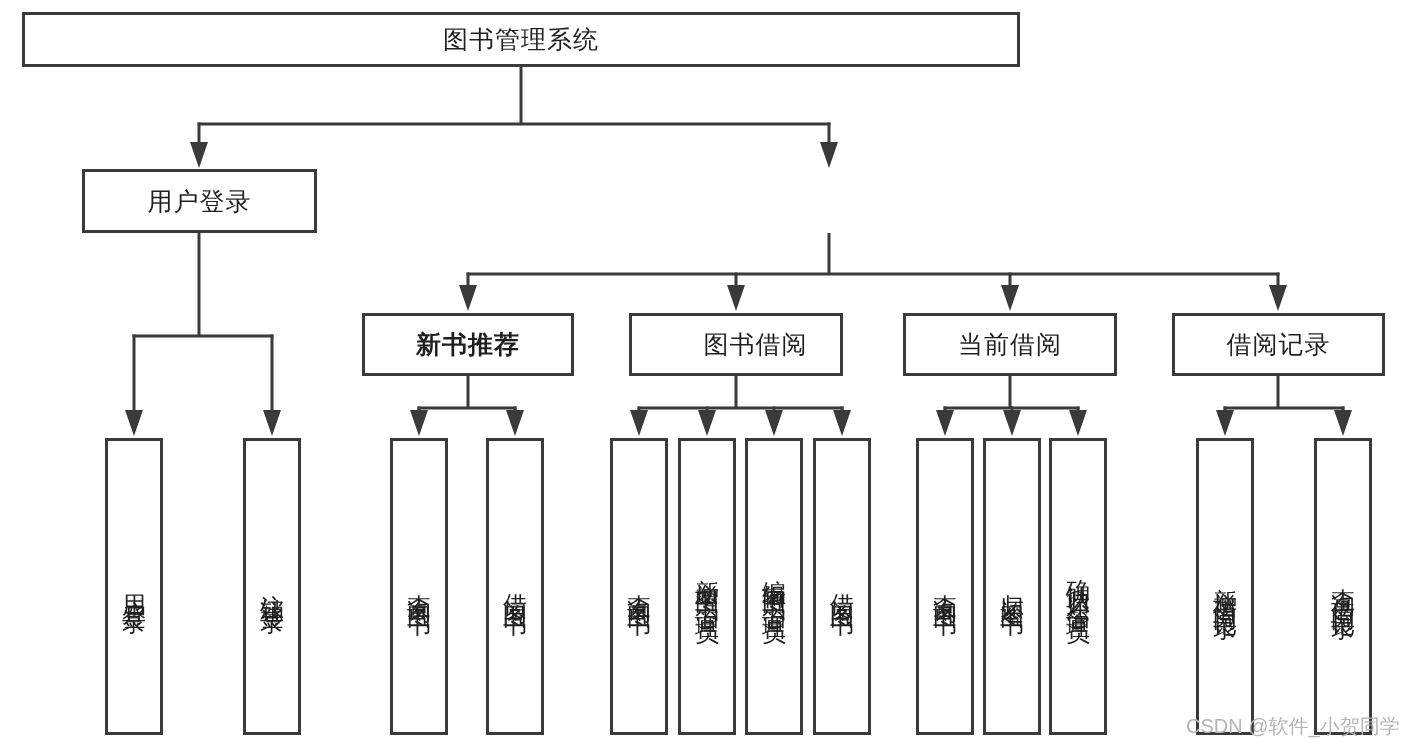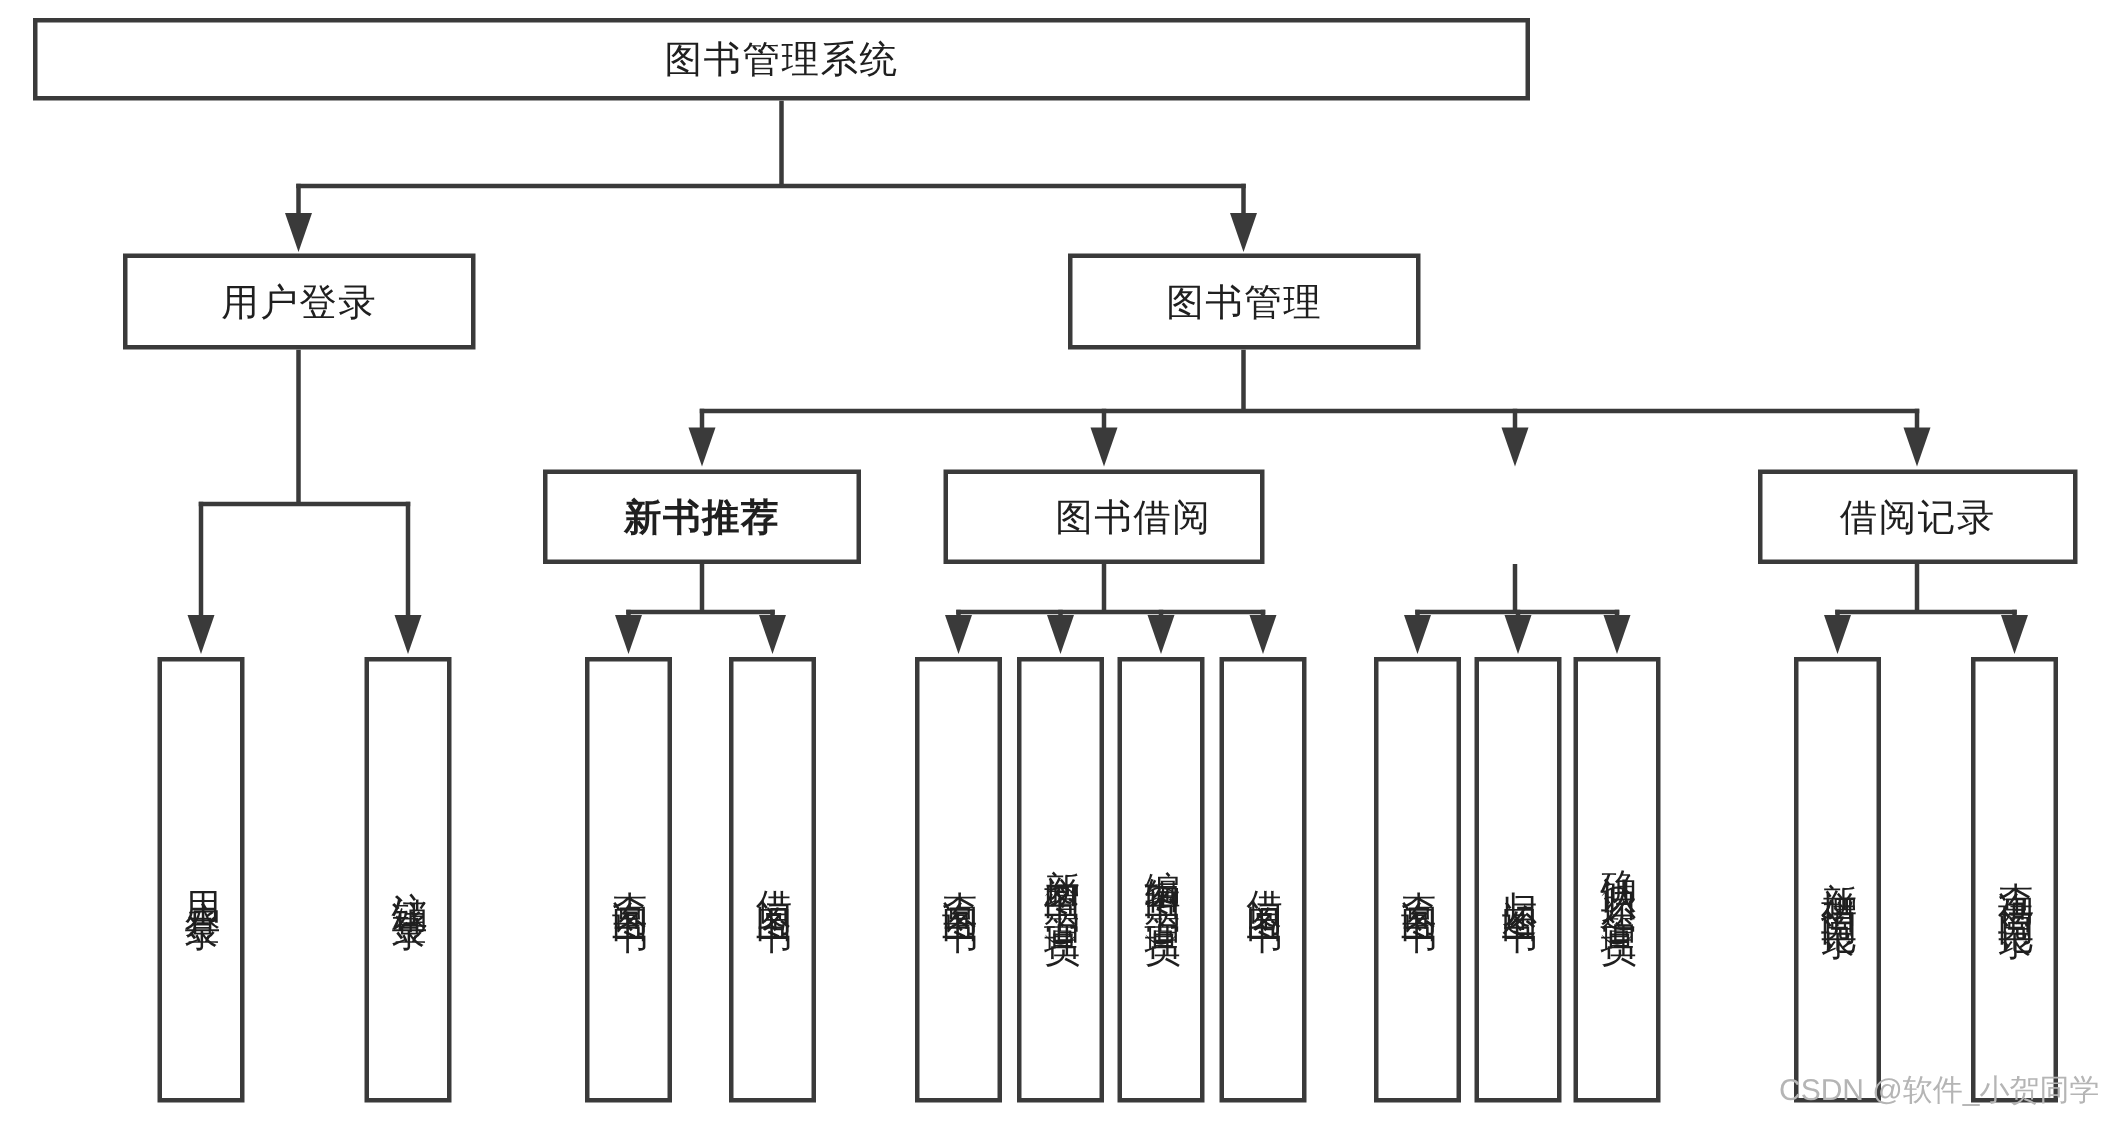--- a/index.html
+++ b/index.html
@@ -135,30 +135,30 @@
     <polygon points="1334,410 1352,410 1343,436" fill="#3a3a3a" stroke="none"></polygon>
   </svg>
 
   <div class="box h-box n-root">
     <span>图书管理系统</span>
   </div>
 
   <div class="box h-box n-b0">
     <span>用户登录</span>
   </div>
-  <div class="box h-box n-b1">
-    <span>图书管理</span>
-  </div>
 
   <div class="box h-box n-g0">
     <span>新书推荐</span>
   </div>
   <div class="box h-box n-g1">
     <span>图书借阅</span>
   </div>
+  <div class="box h-box n-g2">
+    <span>当前借阅</span>
+  </div>
   <div class="box h-box n-g3">
     <span>借阅记录</span>
   </div>
 
   <div class="box v-box leaf n-s0">
     <span>用户登录</span>
   </div>
   <div class="box v-box leaf n-s1">
     <span>注销登录</span>
   </div>

